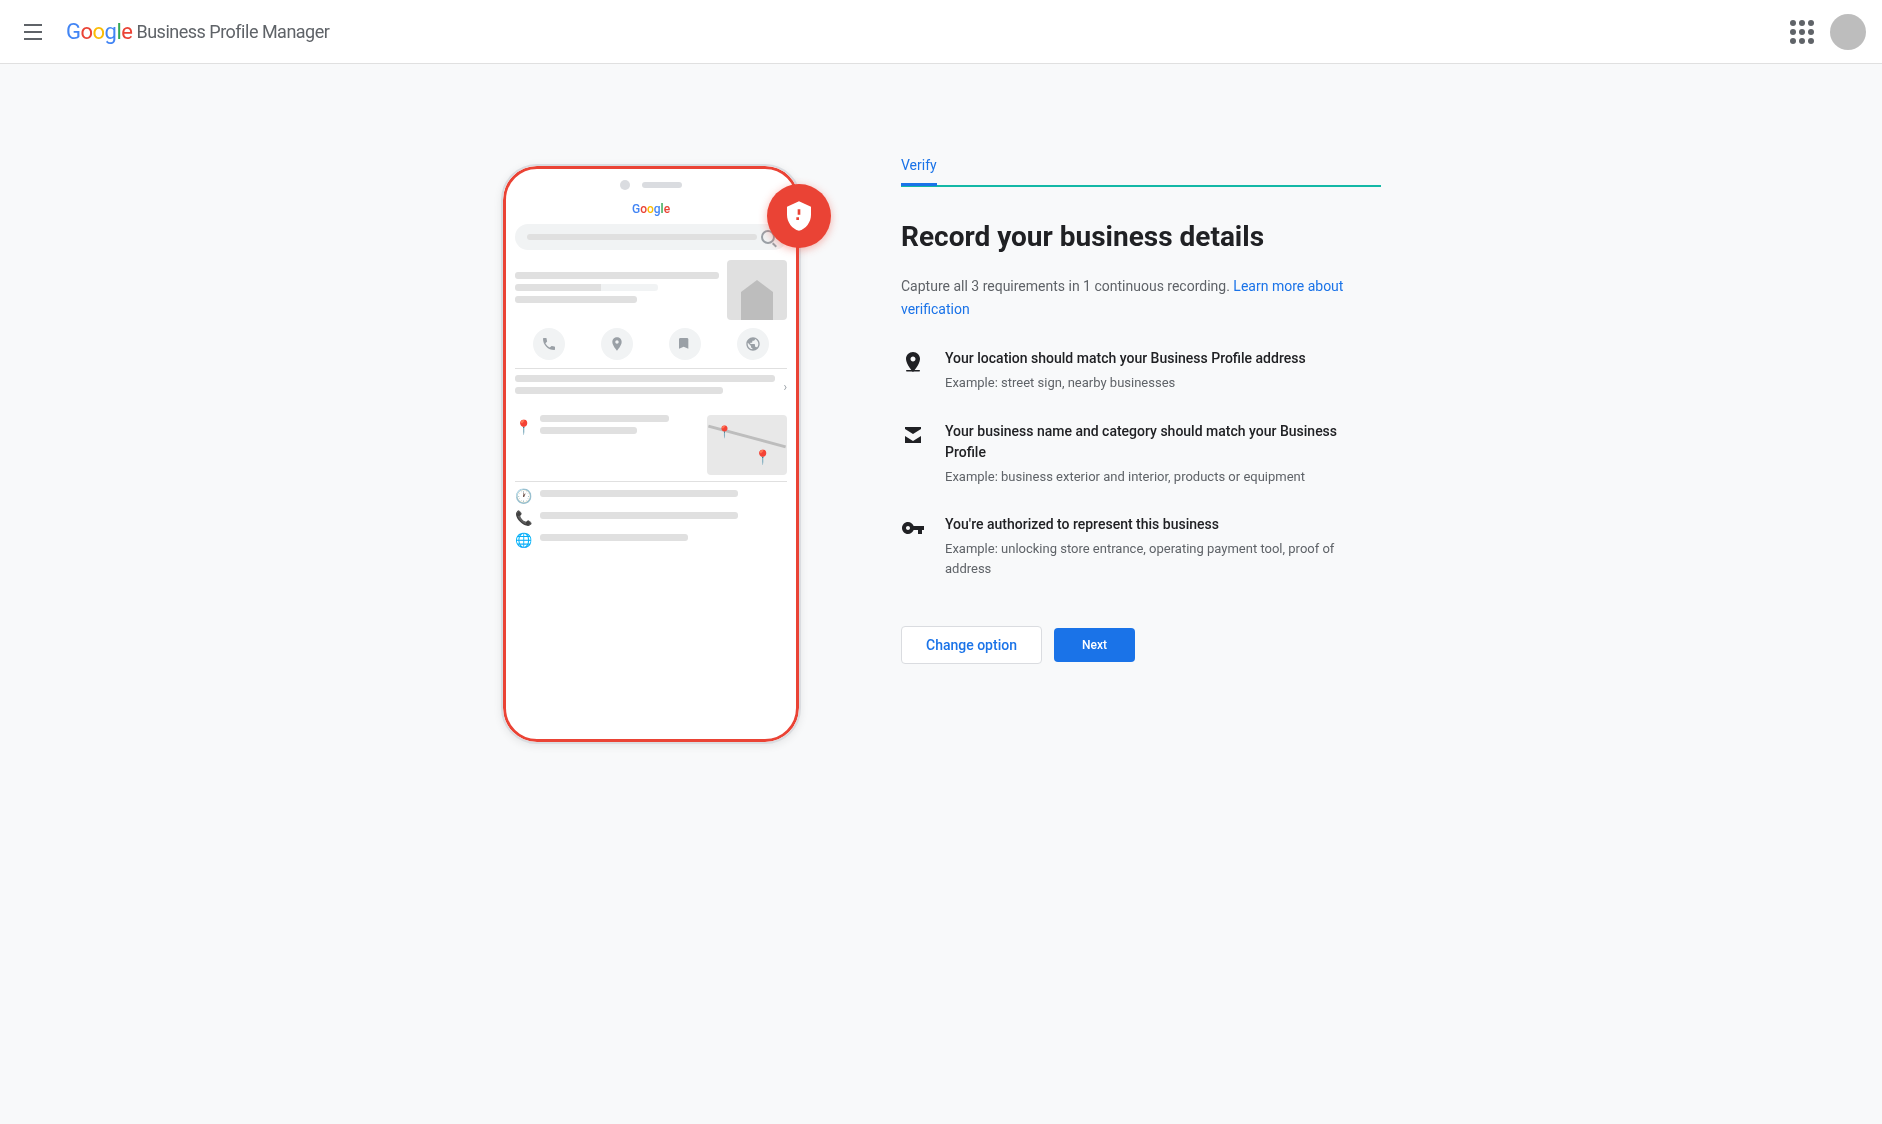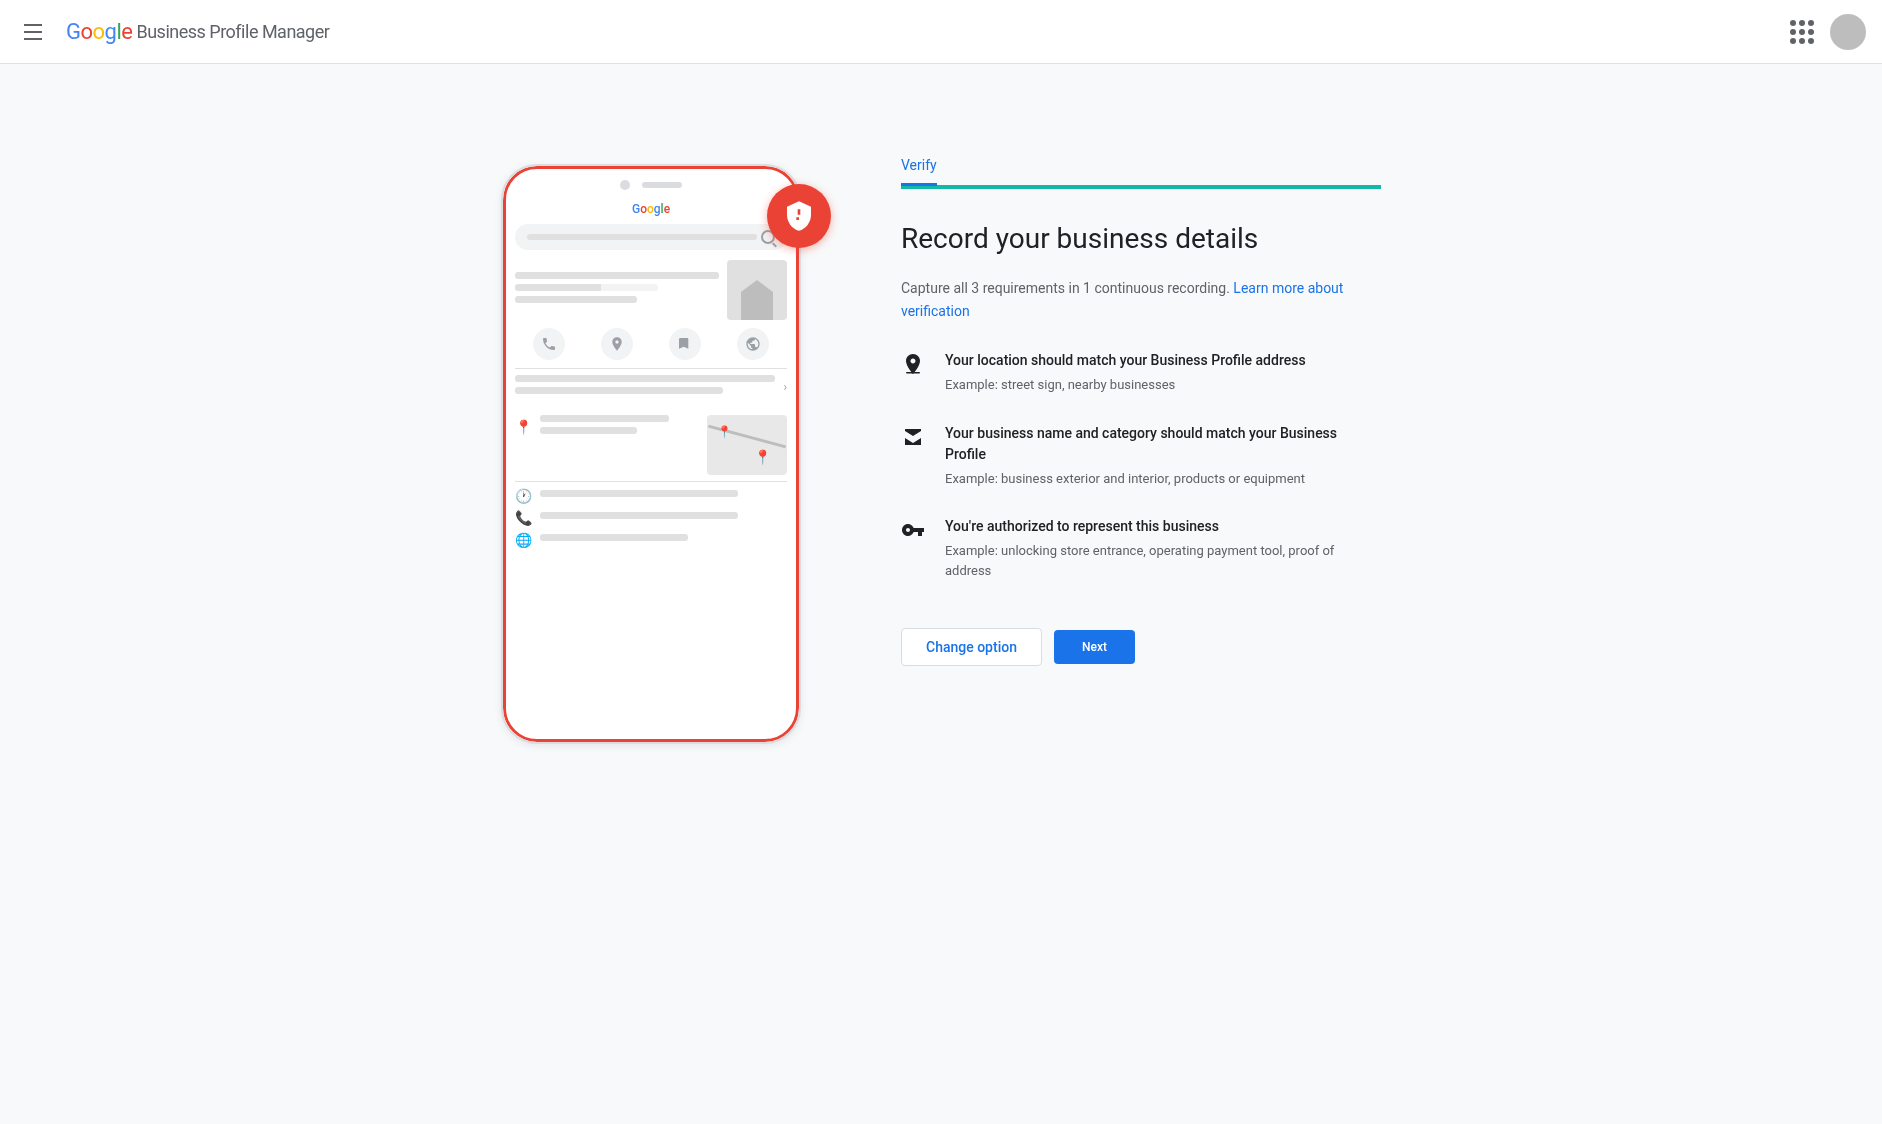--- a/index.html
+++ b/index.html
@@ -341,36 +341,36 @@
       fill: white;
     }
 
     
     .right-panel {
       max-width: 480px;
       width: 480px;
       padding-top: 10px;
     }
     .verify-tab {
-      border-bottom: 4px solid #14b8a6;
+      border-bottom: 2px solid #14b8a6;
       margin-bottom: 32px;
       position: relative;
     }
     .verify-tab-label {
       font-size: 14px;
       color: #1a73e8;
       padding-bottom: 10px;
       display: inline-block;
       border-bottom: 3px solid #1a73e8;
       position: relative;
       top: 1px;
     }
     .page-title {
       font-size: 28px;
-      font-weight: 400;
+      font-weight: 700;
       color: #202124;
       margin-bottom: 20px;
       line-height: 1.3;
     }
     .description {
       font-size: 14px;
       color: #5f6368;
       margin-bottom: 28px;
       line-height: 1.6;
     }

